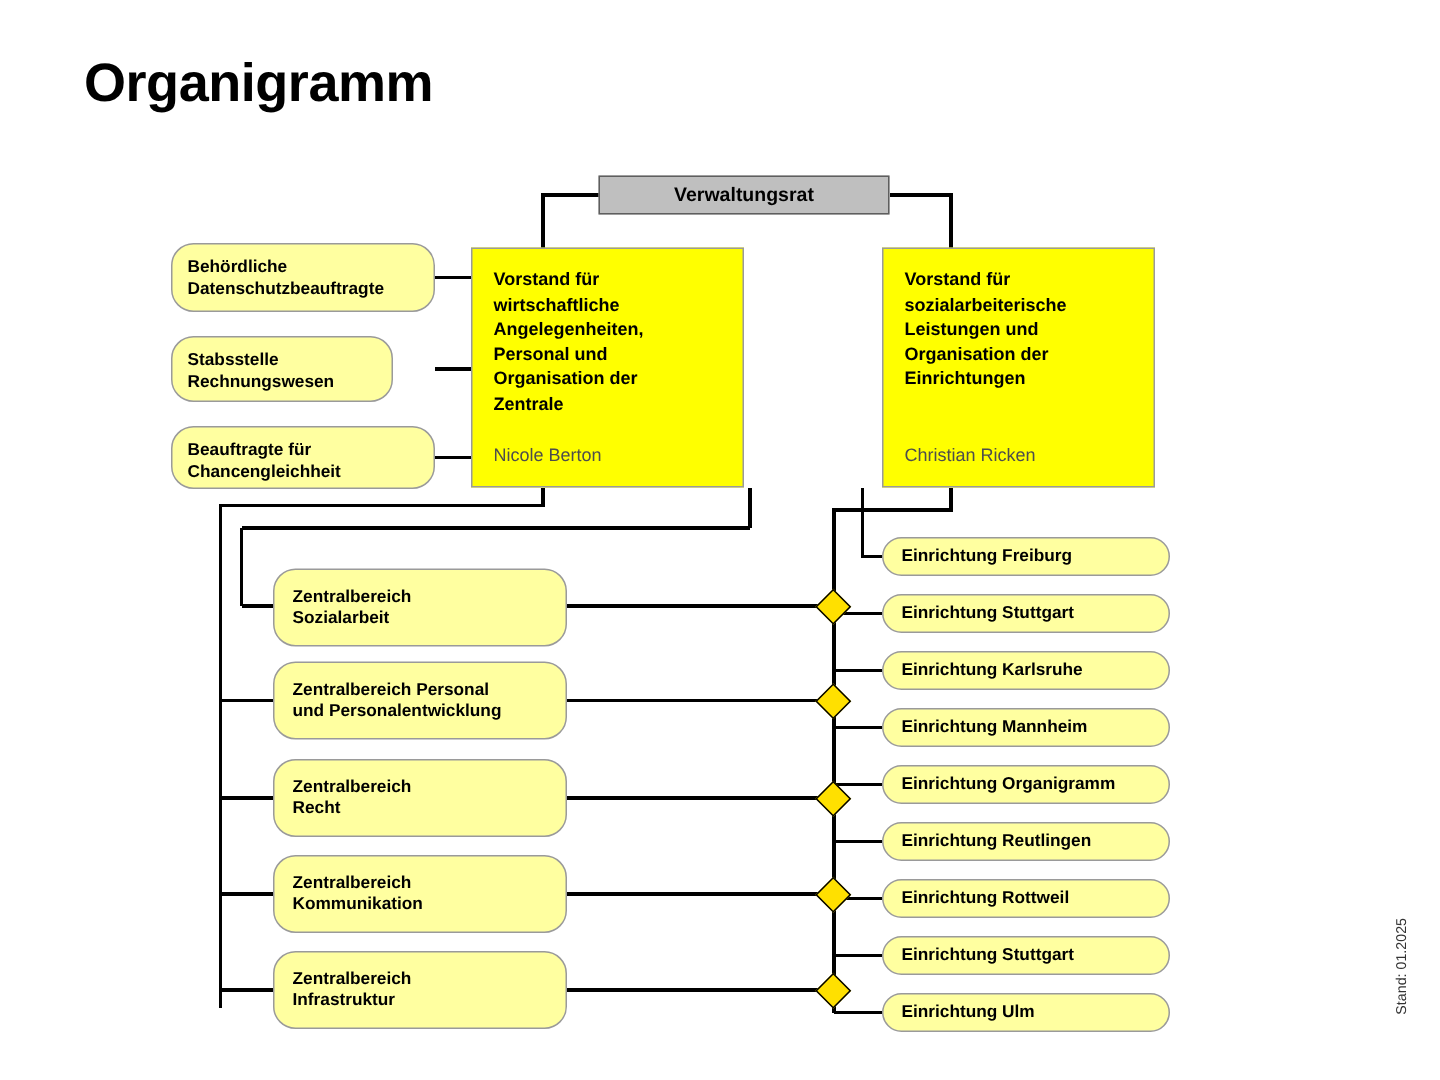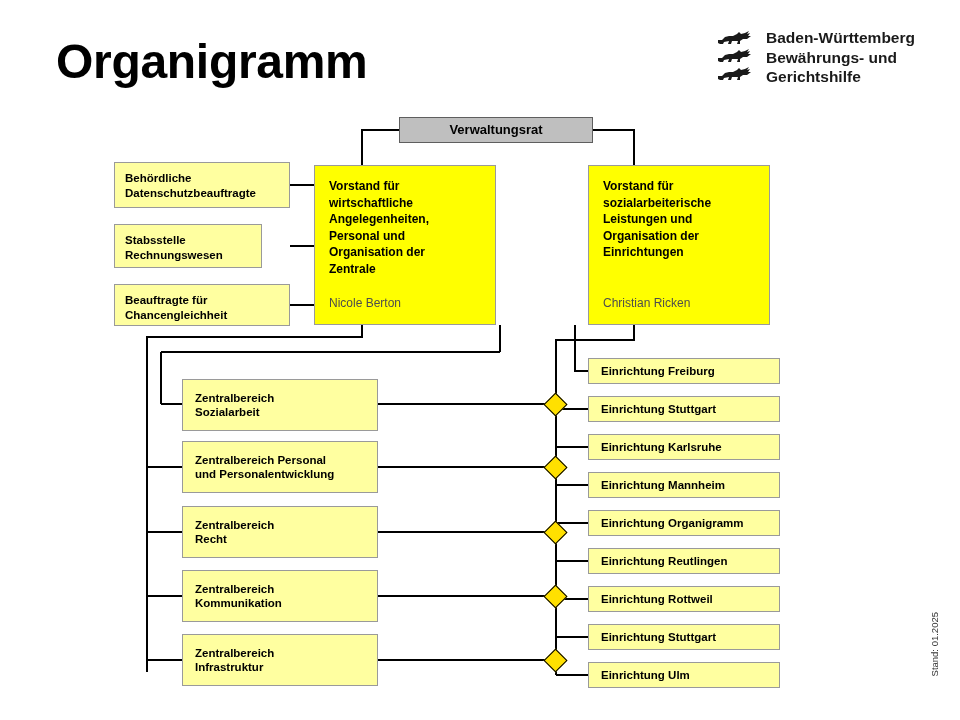--- a/index.html
+++ b/index.html
@@ -13,21 +13,21 @@
   #stage {
     position: relative;
     width: 960px; height: 720px;
     background: #ffffff;
   }
 
   
   #page-title {
     position: absolute;
     left: 56px; top: 34px;
-    font-size: 48px;
+    font-size: 36px;
     font-weight: bold;
     color: #000000;
     letter-spacing: -0.3px;
     white-space: nowrap;
   }
   #logo {
     position: absolute;
     left: 716px; top: 28px;
     display: flex;
     align-items: flex-start;
@@ -62,21 +62,21 @@
     border: 1px solid #9a9a9a;
     display: flex;
     flex-direction: column;
     justify-content: flex-start;
     padding: 8px 10px;
     font-size: 11.5px;
     line-height: 14.5px;
     color: #000000;
     z-index: 3;
   }
-  .node.pale    { background: #ffffa0; }
+  .node.pale    { background: #ffffa0; border-radius: 15px; }
   .node.bright  { background: #ffff00; }
   .node.gray    { background: #bfbfbf; border: 1px solid #5e5e5e; }
 
   .node .t {
     font-weight: bold;
     white-space: pre-line;
   }
   .node .person {
     font-weight: normal;
     color: #4d4d4d;
@@ -164,38 +164,20 @@
     transform: rotate(-90deg) translate(-100%, 0);
   }
 </style>
 </head>
 <body>
 
 <div id="stage">
 
   <div id="page-title">Organigramm</div>
 
-  <div id="logo">
-    <div class="lions">
-      <svg width="40" height="17" viewBox="0 0 40 17" aria-hidden="true">
-        <path fill="#1a1a1a" d="M2 13 L2 10 L6 10 L9 7 L13 6 L17 6 L21 4 L23 2 L25 4 L29 3 L33 1 L31 4 L34 3 L32 6 L35 6 L31 9 L27 9 L24 11 L24 14 L21 14 L22 11 L16 11 L15 14 L12 14 L13 11 L8 12 L7 14 L4 14 Z"></path>
-      </svg>
-      <svg width="40" height="17" viewBox="0 0 40 17" aria-hidden="true">
-        <path fill="#1a1a1a" d="M2 13 L2 10 L6 10 L9 7 L13 6 L17 6 L21 4 L23 2 L25 4 L29 3 L33 1 L31 4 L34 3 L32 6 L35 6 L31 9 L27 9 L24 11 L24 14 L21 14 L22 11 L16 11 L15 14 L12 14 L13 11 L8 12 L7 14 L4 14 Z"></path>
-      </svg>
-      <svg width="40" height="17" viewBox="0 0 40 17" aria-hidden="true">
-        <path fill="#1a1a1a" d="M2 13 L2 10 L6 10 L9 7 L13 6 L17 6 L21 4 L23 2 L25 4 L29 3 L33 1 L31 4 L34 3 L32 6 L35 6 L31 9 L27 9 L24 11 L24 14 L21 14 L22 11 L16 11 L15 14 L12 14 L13 11 L8 12 L7 14 L4 14 Z"></path>
-      </svg>
-    </div>
-    <div class="logo-text">
-      <div>Baden-Württemberg</div>
-      <div>Bewährungs- und</div>
-      <div>Gerichtshilfe</div>
-    </div>
-  </div>
 
   <svg id="wires" viewBox="0 0 960 720" xmlns="http://www.w3.org/2000/svg">
     <g stroke="#000000" stroke-width="2.4" fill="none" shape-rendering="crispEdges">
 
       <path d="M399 130 L362 130 L362 165"></path>
 
       <path d="M593 130 L634 130 L634 165"></path>
 
       <path d="M290 185 L314 185"></path>
       <path d="M290 246 L314 246"></path>

